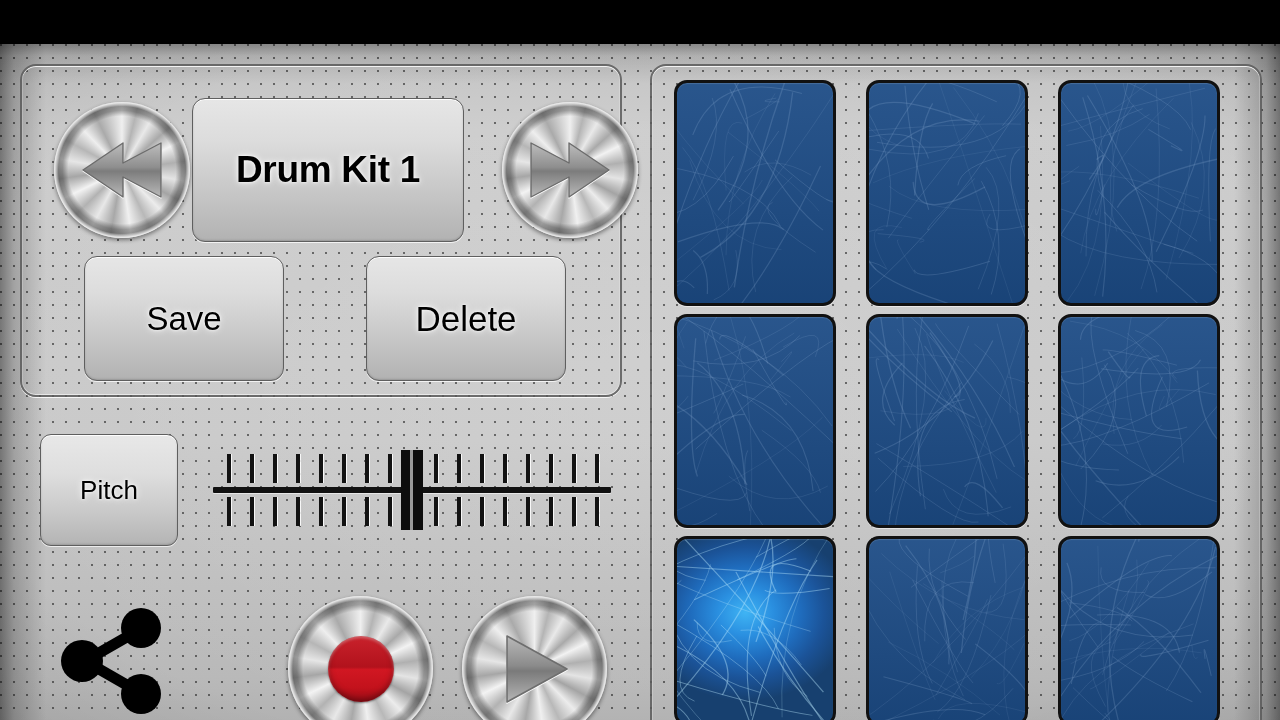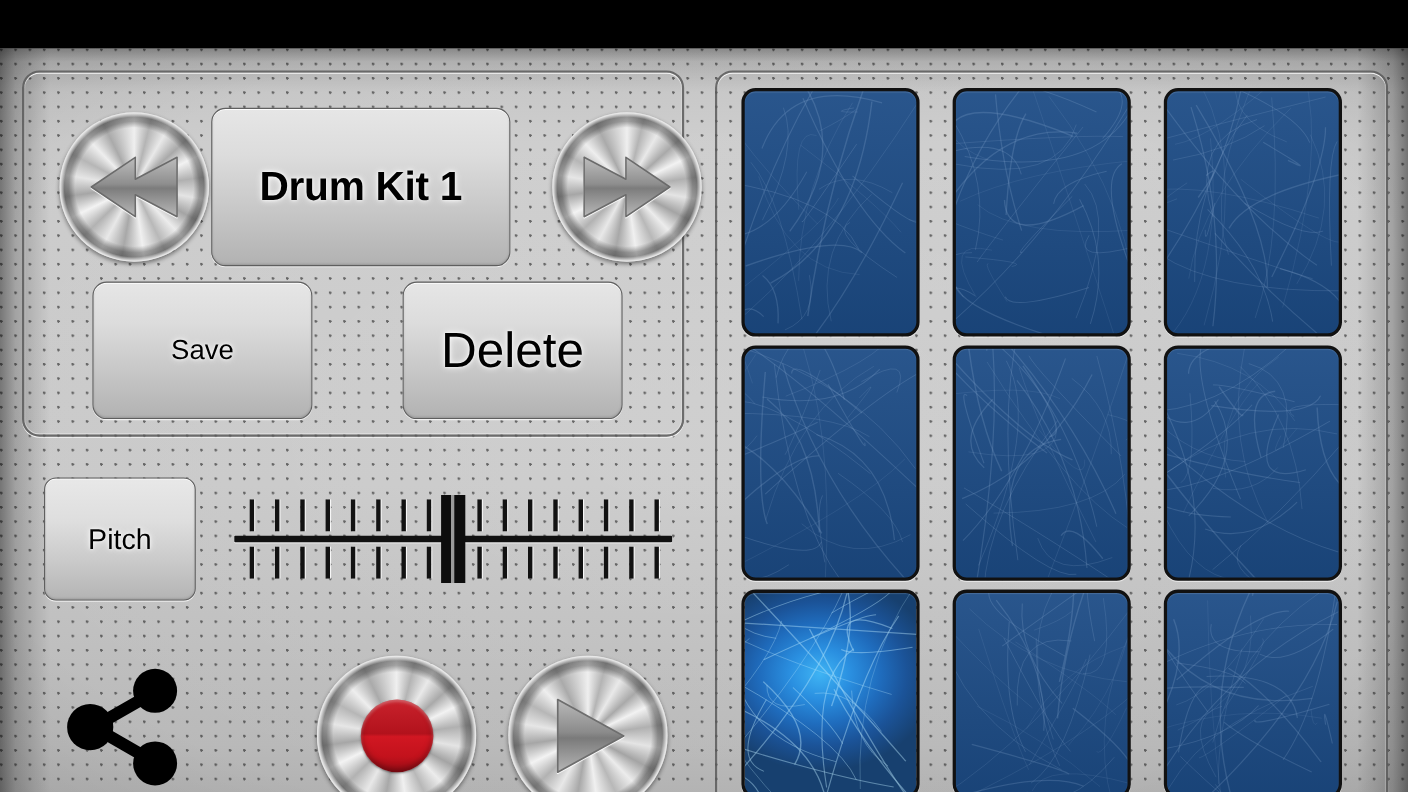--- a/index.html
+++ b/index.html
@@ -73,22 +73,22 @@
     border-radius:13px;
     border:1px solid #5f5f5f;
     background:linear-gradient(to bottom,#e6e6e6 0%, #dcdcdc 30%, #c9c9c9 62%, #b2b2b2 100%);
     box-shadow: 0 1px 0 rgba(255,255,255,.75), inset 0 1px 0 rgba(255,255,255,.95), inset 0 -1px 2px rgba(0,0,0,.16);
     display:flex; align-items:center; justify-content:center;
     color:#000;
     text-shadow:0 0 7px rgba(255,255,255,.95), 0 0 3px rgba(255,255,255,.95);
     cursor:pointer; user-select:none;
   }
   #kit-name-btn{ left:170px; top:32px; width:272px; height:144px; font-size:37px; font-weight:bold; letter-spacing:-.3px; }
-  #save-btn  { left: 62px; top:190px; width:200px; height:125px; font-size:25px; }
-  #delete-btn{ left:344px; top:190px; width:200px; height:125px; font-size:45px; }
+  #save-btn  { left: 62px; top:190px; width:200px; height:125px; font-size:33px; }
+  #delete-btn{ left:344px; top:190px; width:200px; height:125px; font-size:35px; }
 
   
   #pitch-btn{
     position:absolute; left:40px; top:390px; width:138px; height:112px;
     border-radius:11px; border:1px solid #5f5f5f;
     background:linear-gradient(to bottom,#e8e8e8 0%, #dedede 35%, #cacaca 68%, #b4b4b4 100%);
     box-shadow:0 1px 0 rgba(255,255,255,.7), inset 0 1px 0 rgba(255,255,255,.95), inset 0 -1px 2px rgba(0,0,0,.15);
     display:flex; align-items:center; justify-content:center;
     font-size:26px; color:#000;
     text-shadow:0 0 7px rgba(255,255,255,.95), 0 0 3px rgba(255,255,255,.95);

